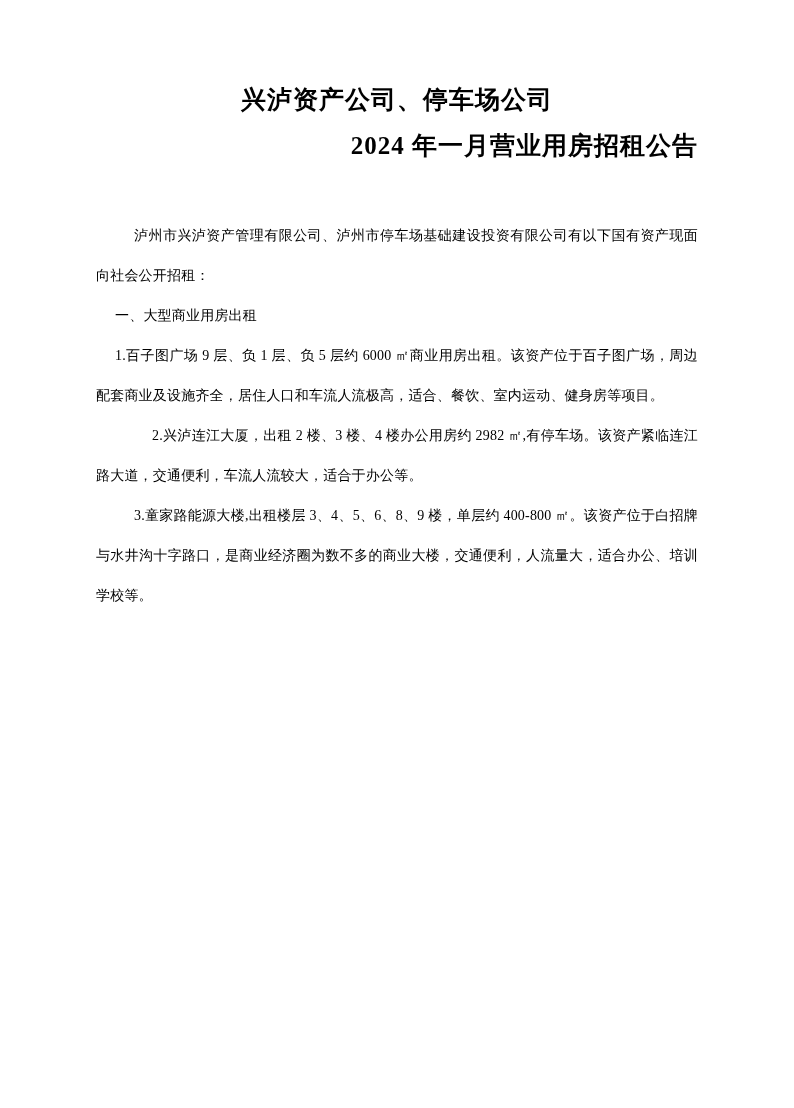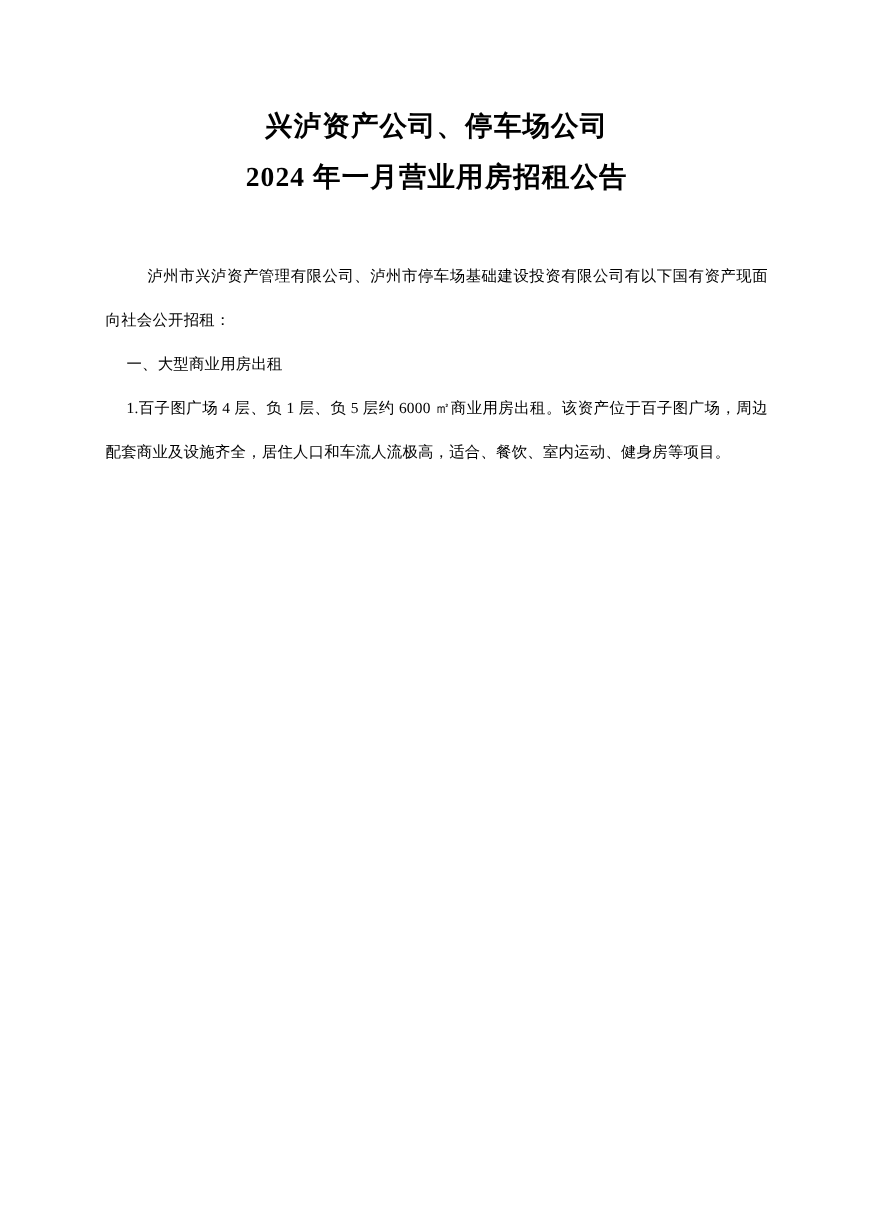--- a/index.html
+++ b/index.html
@@ -22,22 +22,22 @@
     background: #ffffff;
   }
   .doc-title {
     text-align: center;
     font-size: 25px;
     font-weight: bold;
     letter-spacing: 1px;
     line-height: 44px;
     margin: 0;
   }
-  .title-line-1 { margin-bottom: 2px; margin-top: 16px; }
-  .title-line-2 { margin-bottom: 0; }
+  .title-line-1 { margin-bottom: 2px; }
+  .title-line-2 { margin-bottom: 0; text-align: right; }
   .body-block {
     margin-top: 48px;
   }
   p.para {
     font-size: 14px;
     line-height: 40px;
     margin: 0;
     text-align: justify;
     text-justify: inter-ideograph;
     letter-spacing: 0.2px;
@@ -50,16 +50,18 @@
 <body>
 
 <div class="page">
 
   <h1 class="doc-title title-line-1">兴泸资产公司、停车场公司</h1>
   <h1 class="doc-title title-line-2">2024 年一月营业用房招租公告</h1>
 
   <div class="body-block">
     <p class="para indent2">泸州市兴泸资产管理有限公司、泸州市停车场基础建设投资有限公司有以下国有资产现面向社会公开招租：</p>
     <p class="para indent1">一、大型商业用房出租</p>
-    <p class="para indent1">1.百子图广场 4 层、负 1 层、负 5 层约 6000 ㎡商业用房出租。该资产位于百子图广场，周边配套商业及设施齐全，居住人口和车流人流极高，适合、餐饮、室内运动、健身房等项目。</p>
+    <p class="para indent1">1.百子图广场 9 层、负 1 层、负 5 层约 6000 ㎡商业用房出租。该资产位于百子图广场，周边配套商业及设施齐全，居住人口和车流人流极高，适合、餐饮、室内运动、健身房等项目。</p>
+    <p class="para indent3">2.兴泸连江大厦，出租 2 楼、3 楼、4 楼办公用房约 2982 ㎡,有停车场。该资产紧临连江路大道，交通便利，车流人流较大，适合于办公等。</p>
+    <p class="para indent2">3.童家路能源大楼,出租楼层 3、4、5、6、8、9 楼，单层约 400-800 ㎡。该资产位于白招牌与水井沟十字路口，是商业经济圈为数不多的商业大楼，交通便利，人流量大，适合办公、培训学校等。</p>
   </div>
 
 </div>
 
 </body></html>

